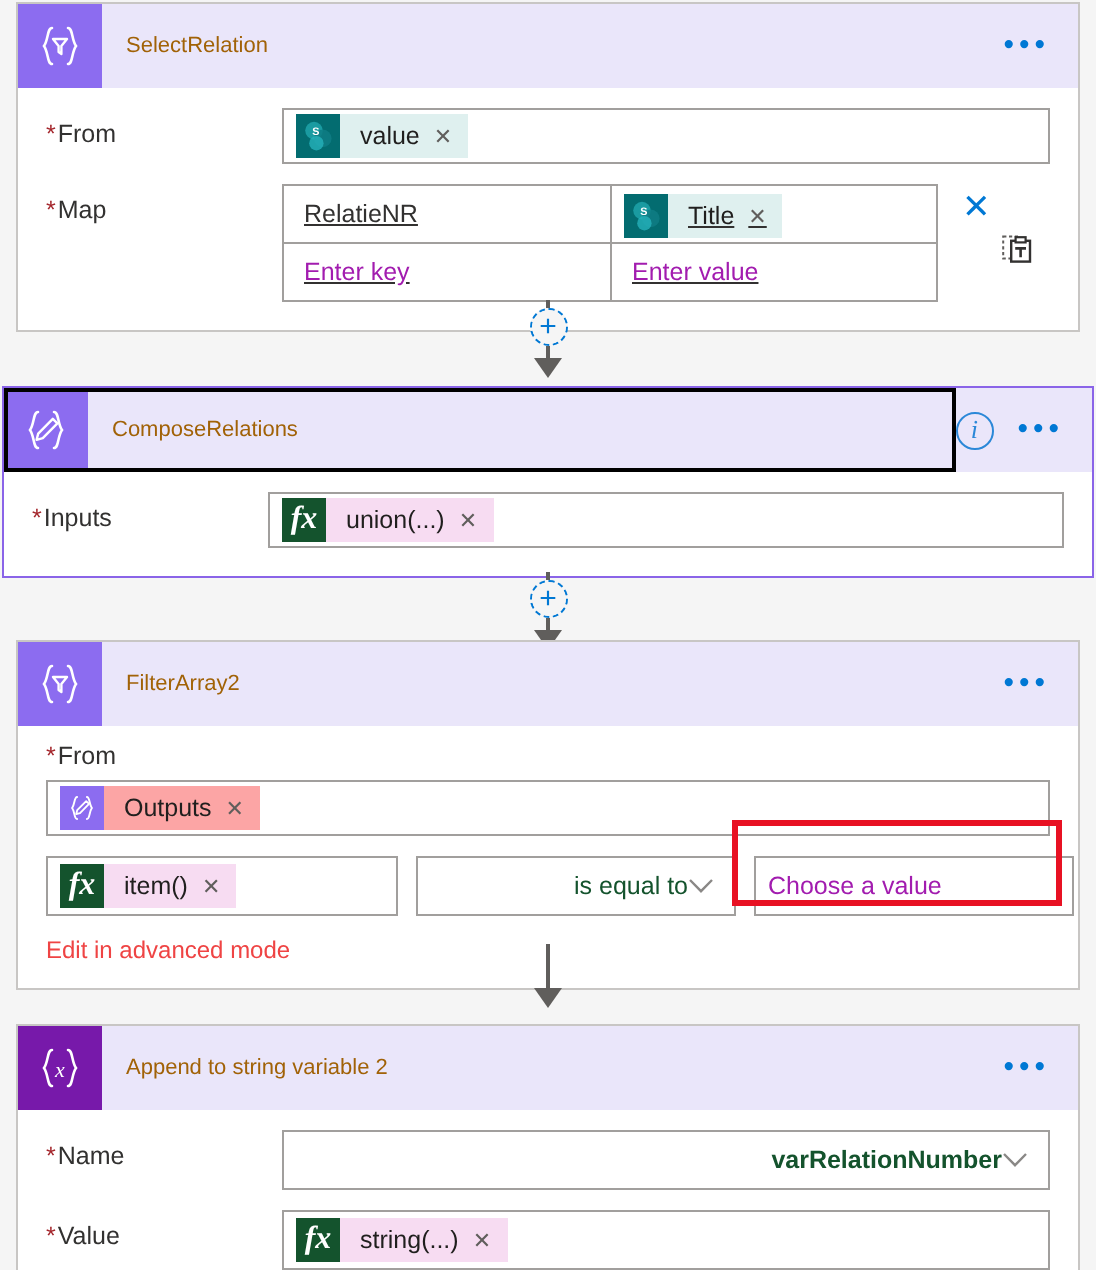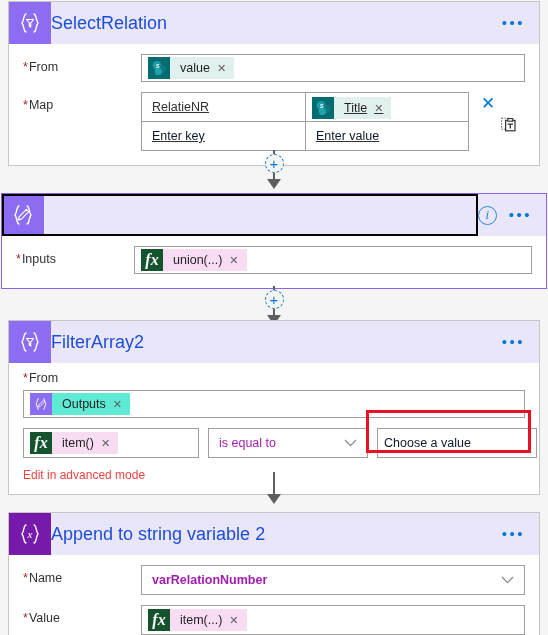--- a/index.html
+++ b/index.html
@@ -57,22 +57,23 @@
     height: 42px;
     flex: 0 0 42px;
     display: flex;
     align-items: center;
     justify-content: center;
     color: #ffffff;
   }
   .icon-periwinkle { background: #8c6cf0; }
   .icon-vividpurple { background: #7719aa; }
   .card-title {
-    font-size: 18px;
-    color: #1d4ed8;
+    padding-left: 12px;
+    font-size: 11px;
+    color: #a16207;
     white-space: nowrap;
     overflow: hidden;
     text-overflow: ellipsis;
   }
   .hdr-right {
     margin-left: auto;
     display: flex;
     align-items: center;
     gap: 12px;
     padding-right: 14px;
@@ -119,21 +120,21 @@
   .field-control { flex: 1 1 auto; min-width: 0; }
 
   .inputbox {
     border: 1px solid #a19f9d;
     background: #ffffff;
     min-height: 28px;
     display: flex;
     align-items: center;
     padding: 2px 6px;
   }
-  .placeholder { color: #0f172a; font-size: 12.5px; }
+  .placeholder { color: #a21caf; font-size: 12.5px; }
   .value-text { color: #323130; font-size: 12.5px; }
 
   
   .token {
     display: inline-flex;
     align-items: center;
     height: 22px;
     max-width: 100%;
   }
   .token-icon {
@@ -148,21 +149,21 @@
   .token-label {
     display: flex; align-items: center;
     height: 22px;
     padding: 0 8px 0 10px;
     font-size: 12.5px;
     color: #201f1e;
     white-space: nowrap;
   }
   .tl-sp { background: #dff0ef; }
   .tl-fx { background: #f7dcf2; }
-  .tl-compose { background: #5eead4; }
+  .tl-compose { background: #fca5a5; }
   .tok-x {
     margin-left: 7px;
     font-size: 11px;
     color: #605e5c;
     cursor: pointer;
   }
 
   
   .map-wrap { display: flex; align-items: flex-start; text-decoration: underline; }
   .map-grid {
@@ -215,21 +216,21 @@
   .cond-right { flex: 0 0 160px; }
   .dropdown {
     border: 1px solid #a19f9d;
     height: 30px;
     display: flex;
     align-items: center;
     padding: 0 10px;
     background: #fff;
     cursor: pointer;
   }
-  .dropdown .dd-text { flex: 1 1 auto; font-size: 12.5px; color: #a21caf; }
+  .dropdown .dd-text { flex: 1 1 auto; font-size: 12.5px; color: #14532d; text-align: right; }
   .adv-link {
     color: #ef4444;
     font-size: 12px;
     margin-top: 10px;
     cursor: pointer;
     display: inline-block;
   }
 
   
   .annot-box {
@@ -376,20 +377,21 @@
   <div class="card selected" style="top:193px;">
     <div class="card-header">
       <div class="hdr-focus">
         <div class="card-icon icon-periwinkle">
           <svg width="26" height="26" viewBox="0 0 26 26" aria-hidden="true">
             <path d="M9 4 C6.6 4 7.2 10 5 13 C7.2 16 6.6 22 9 22" fill="none" stroke="#fff" stroke-width="1.3" stroke-linecap="round"></path>
             <path d="M17 4 C19.4 4 18.8 10 21 13 C18.8 16 19.4 22 17 22" fill="none" stroke="#fff" stroke-width="1.3" stroke-linecap="round"></path>
             <path d="M16.4 7.4 L9.1 14.8 L8.3 17.9 L11.4 17.1 L18.7 9.7 Z" fill="none" stroke="#fff" stroke-width="1.2" stroke-linejoin="round"></path>
           </svg>
         </div>
+        <div class="card-title">ComposeRelations</div>
       </div>
       <div class="hdr-right">
         <div class="info-btn">i</div>
         <div class="ellipsis-btn">•••</div>
       </div>
     </div>
     <div class="card-body">
       <div class="field-row">
         <div class="field-label"><span class="req">*</span><span>Inputs</span></div>
         <div class="field-control">
@@ -517,21 +519,21 @@
         </div>
       </div>
 
       <div class="field-row">
         <div class="field-label"><span class="req">*</span><span>Value</span></div>
         <div class="field-control">
           <div class="inputbox" style="height:30px;">
             <span class="token">
               <span class="token-icon tok-fx">fx</span>
               <span class="token-label tl-fx">
-                <span>item(...)</span>
+                <span>string(...)</span>
                 <span class="tok-x">✕</span>
               </span>
             </span>
           </div>
         </div>
       </div>
 
     </div>
   </div>
 

